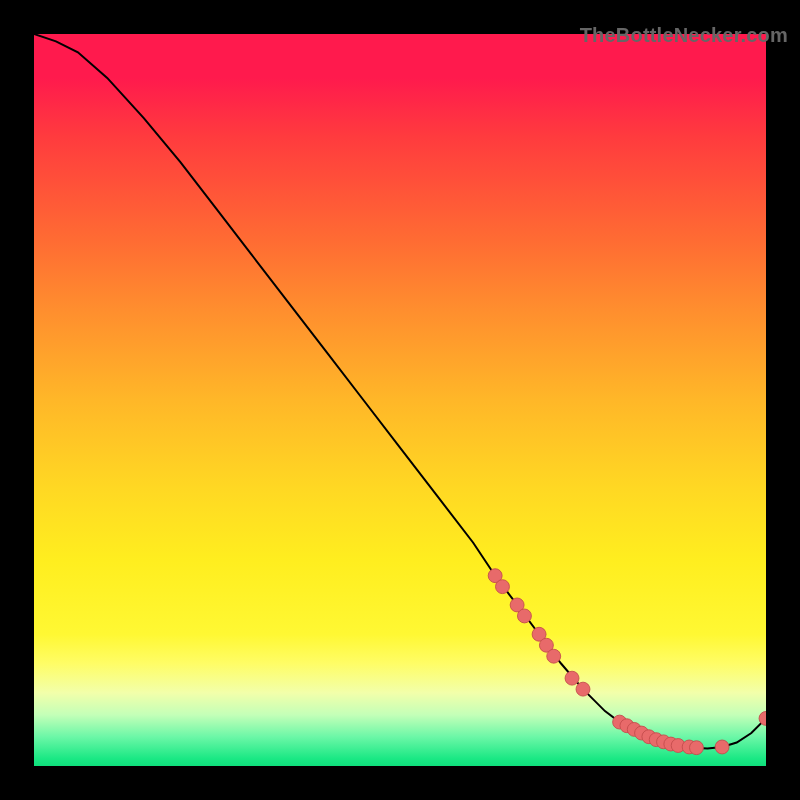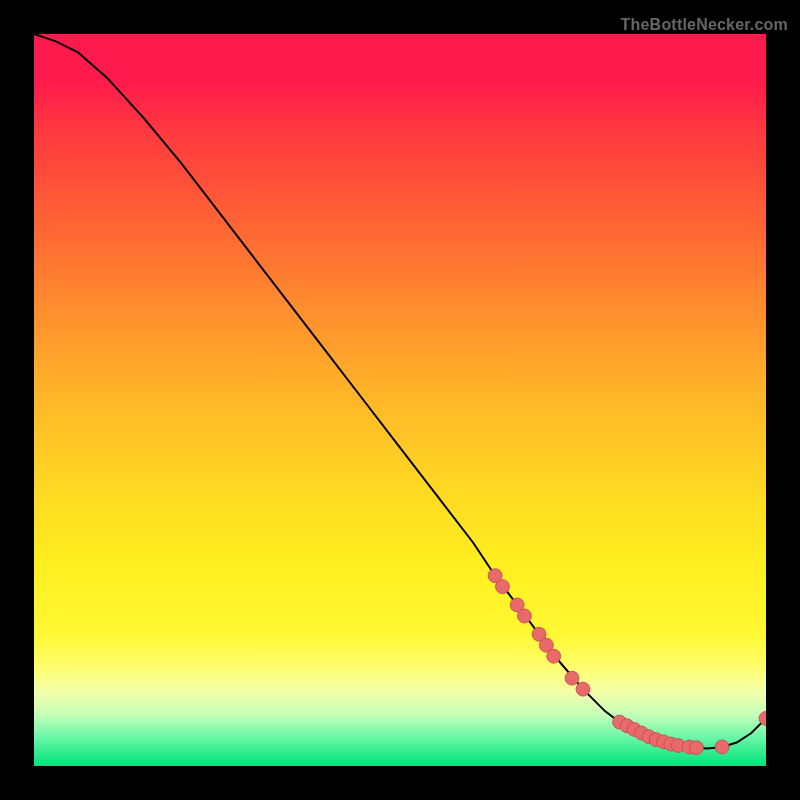--- a/index.html
+++ b/index.html
@@ -12,23 +12,23 @@
     font-family: Arial, Helvetica, sans-serif;
   }
   .frame {
     position: relative;
     width: 800px;
     height: 800px;
     background: #000;
   }
   .watermark {
     position: absolute;
-    top: 16px;
+    top: 24px;
     right: 12px;
-    font-size: 16px;
+    font-size: 20px;
     font-weight: 600;
     color: #666;
     letter-spacing: 0.2px;
     z-index: 20;
     user-select: none;
   }
   .plot-outer {
     position: absolute;
     left: 34px;
     top: 34px;

